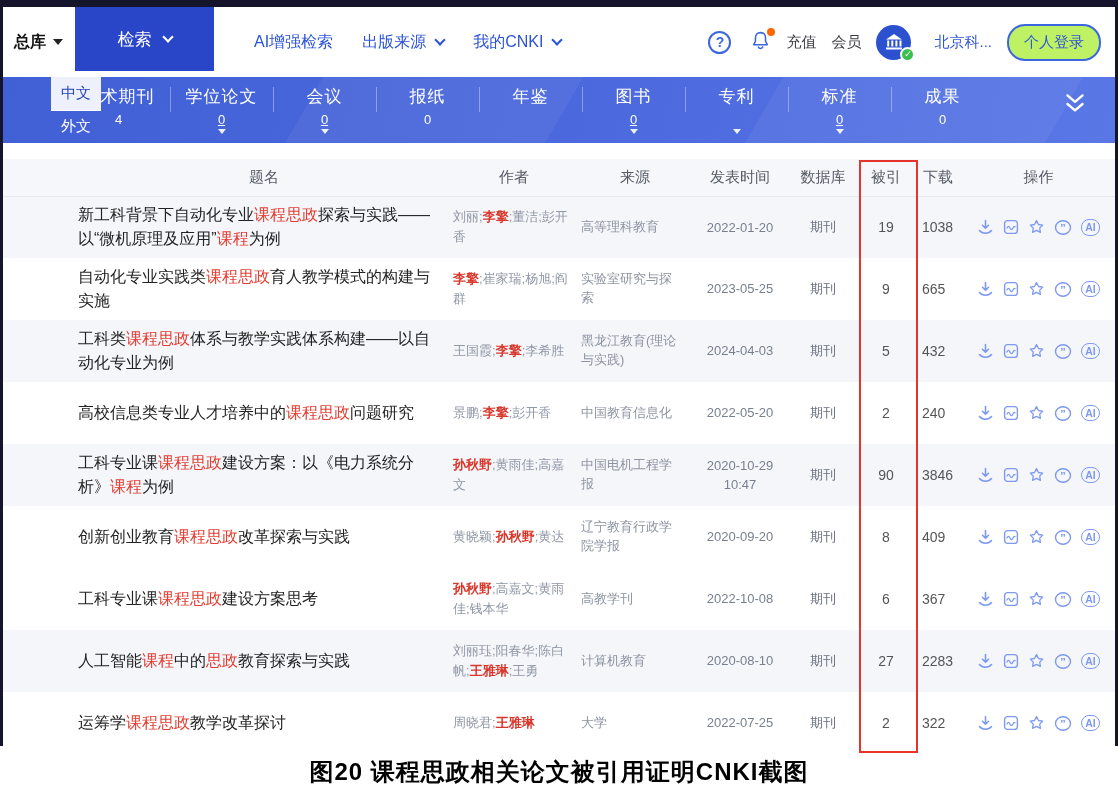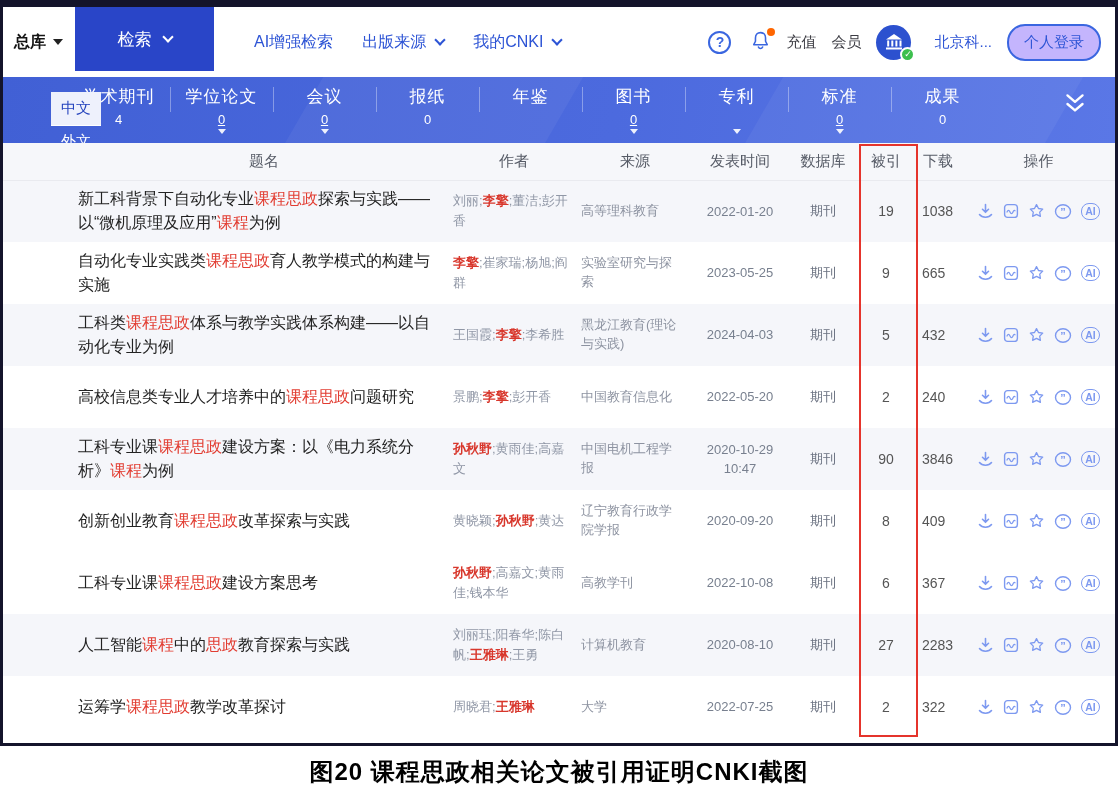--- a/index.html
+++ b/index.html
@@ -30,50 +30,50 @@
   .bell-dot { position:absolute; top:-2px; right:-4px; width:8px; height:8px;
     border-radius:50%; background:#f60; }
   .plain-link { font-size:15px; color:#3c3c43; cursor:pointer; }
   .org-avatar { width:35px; height:35px; border-radius:50%; background:#2c51cf; position:relative;
     display:flex; align-items:center; justify-content:center; cursor:pointer; }
   .org-check { position:absolute; right:-4px; bottom:-2px; width:15px; height:15px;
     background:#3cbf4e; border-radius:50%; border:2px solid #fff; color:#fff; font-size:9px;
     display:flex; align-items:center; justify-content:center; }
   .org-name { color:#2d54d5; font-size:15px; cursor:pointer;margin-left:8px; }
   .login-btn { border:2px solid #3a66e0; color:#2d54d5; border-radius:18px; padding:7px 15px;
-    font-size:15px; background:#c4b5fd; cursor:pointer; }
+    font-size:15px; background:#bef264; cursor:pointer; }
 
   
   .bluebar { height:66px; position:relative; overflow:hidden;
     background:linear-gradient(100deg,#4160d5 0%,#4c6ade 55%,#5a77e6 100%); }
   .bluebar::before { content:""; position:absolute; left:300px; top:-30px; width:260px; height:130px;
     background:rgba(255,255,255,0.05); transform:skewX(-30deg); }
   .bluebar::after { content:""; position:absolute; left:760px; top:-30px; width:300px; height:130px;
     background:rgba(255,255,255,0.05); transform:skewX(-30deg); }
   .cats { position:absolute; inset:0; display:flex; padding-left:64px; z-index:2; }
   .cat { width:103px; display:flex; flex-direction:column; align-items:center;
     padding-top:8px; color:#fff; position:relative; cursor:pointer; }
   .cat + .cat::before { content:""; position:absolute; left:0; top:10px; height:25px; width:1px;
     background:rgba(255,255,255,0.35); }
   .cat-label { font-size:17px; letter-spacing:1px; }
   .cat-count { font-size:13px; margin-top:4px; min-height:15px; color:#fff; }
   .cat-count.u { text-decoration:underline; }
   .cat-chev { margin-top:2px; width:0; height:0; border-left:4px solid transparent;
     border-right:4px solid transparent; border-top:5px solid rgba(255,255,255,0.9); }
-  .lang-tabs { position:absolute; left:0; top:15px; width:98px; height:100%; z-index:5;
+  .lang-tabs { position:absolute; left:0; top:0; width:98px; height:100%; z-index:5;
     display:flex; flex-direction:column;padding-left:48px; }
   .lang-tab { flex:1; display:flex; align-items:center; justify-content:center;
     font-size:15px; cursor:pointer; }
   .lang-tab.active { background:#eef1fc; color:#2443bd; border-bottom:1px solid #fff; }
   .lang-tab.inactive { color:#fff; }
   .more-chevrons { position:absolute; right:26px; top:15px; z-index:3; cursor:pointer; }
 
   
   .results { position:relative; background:#fff; }
-  table { width:1112px; border-collapse:collapse; table-layout:fixed; }
+  table { width:1112px; border-collapse:collapse; table-layout:fixed;margin-top:16px; }
   thead th { height:37px; font-size:15px; color:#565b66; font-weight:400;
     background:#f6f7fa; border-bottom:1px solid #e9eaef; }
   thead th.h-title { padding-left:75px; }
   tbody td { height:62px; font-size:13px; color:#8d93a1; text-align:center;
     vertical-align:middle; padding:0 3px; }
   tr.alt td { background:#f5f6fa; }
   td.c-title { text-align:left; padding-left:75px; padding-right:12px; font-size:16px;
     color:#232323; line-height:1.5; }
   td.c-title .hl { color:#e23d32; }
   td.c-auth { text-align:left; line-height:1.55; color:#9097a6; }

